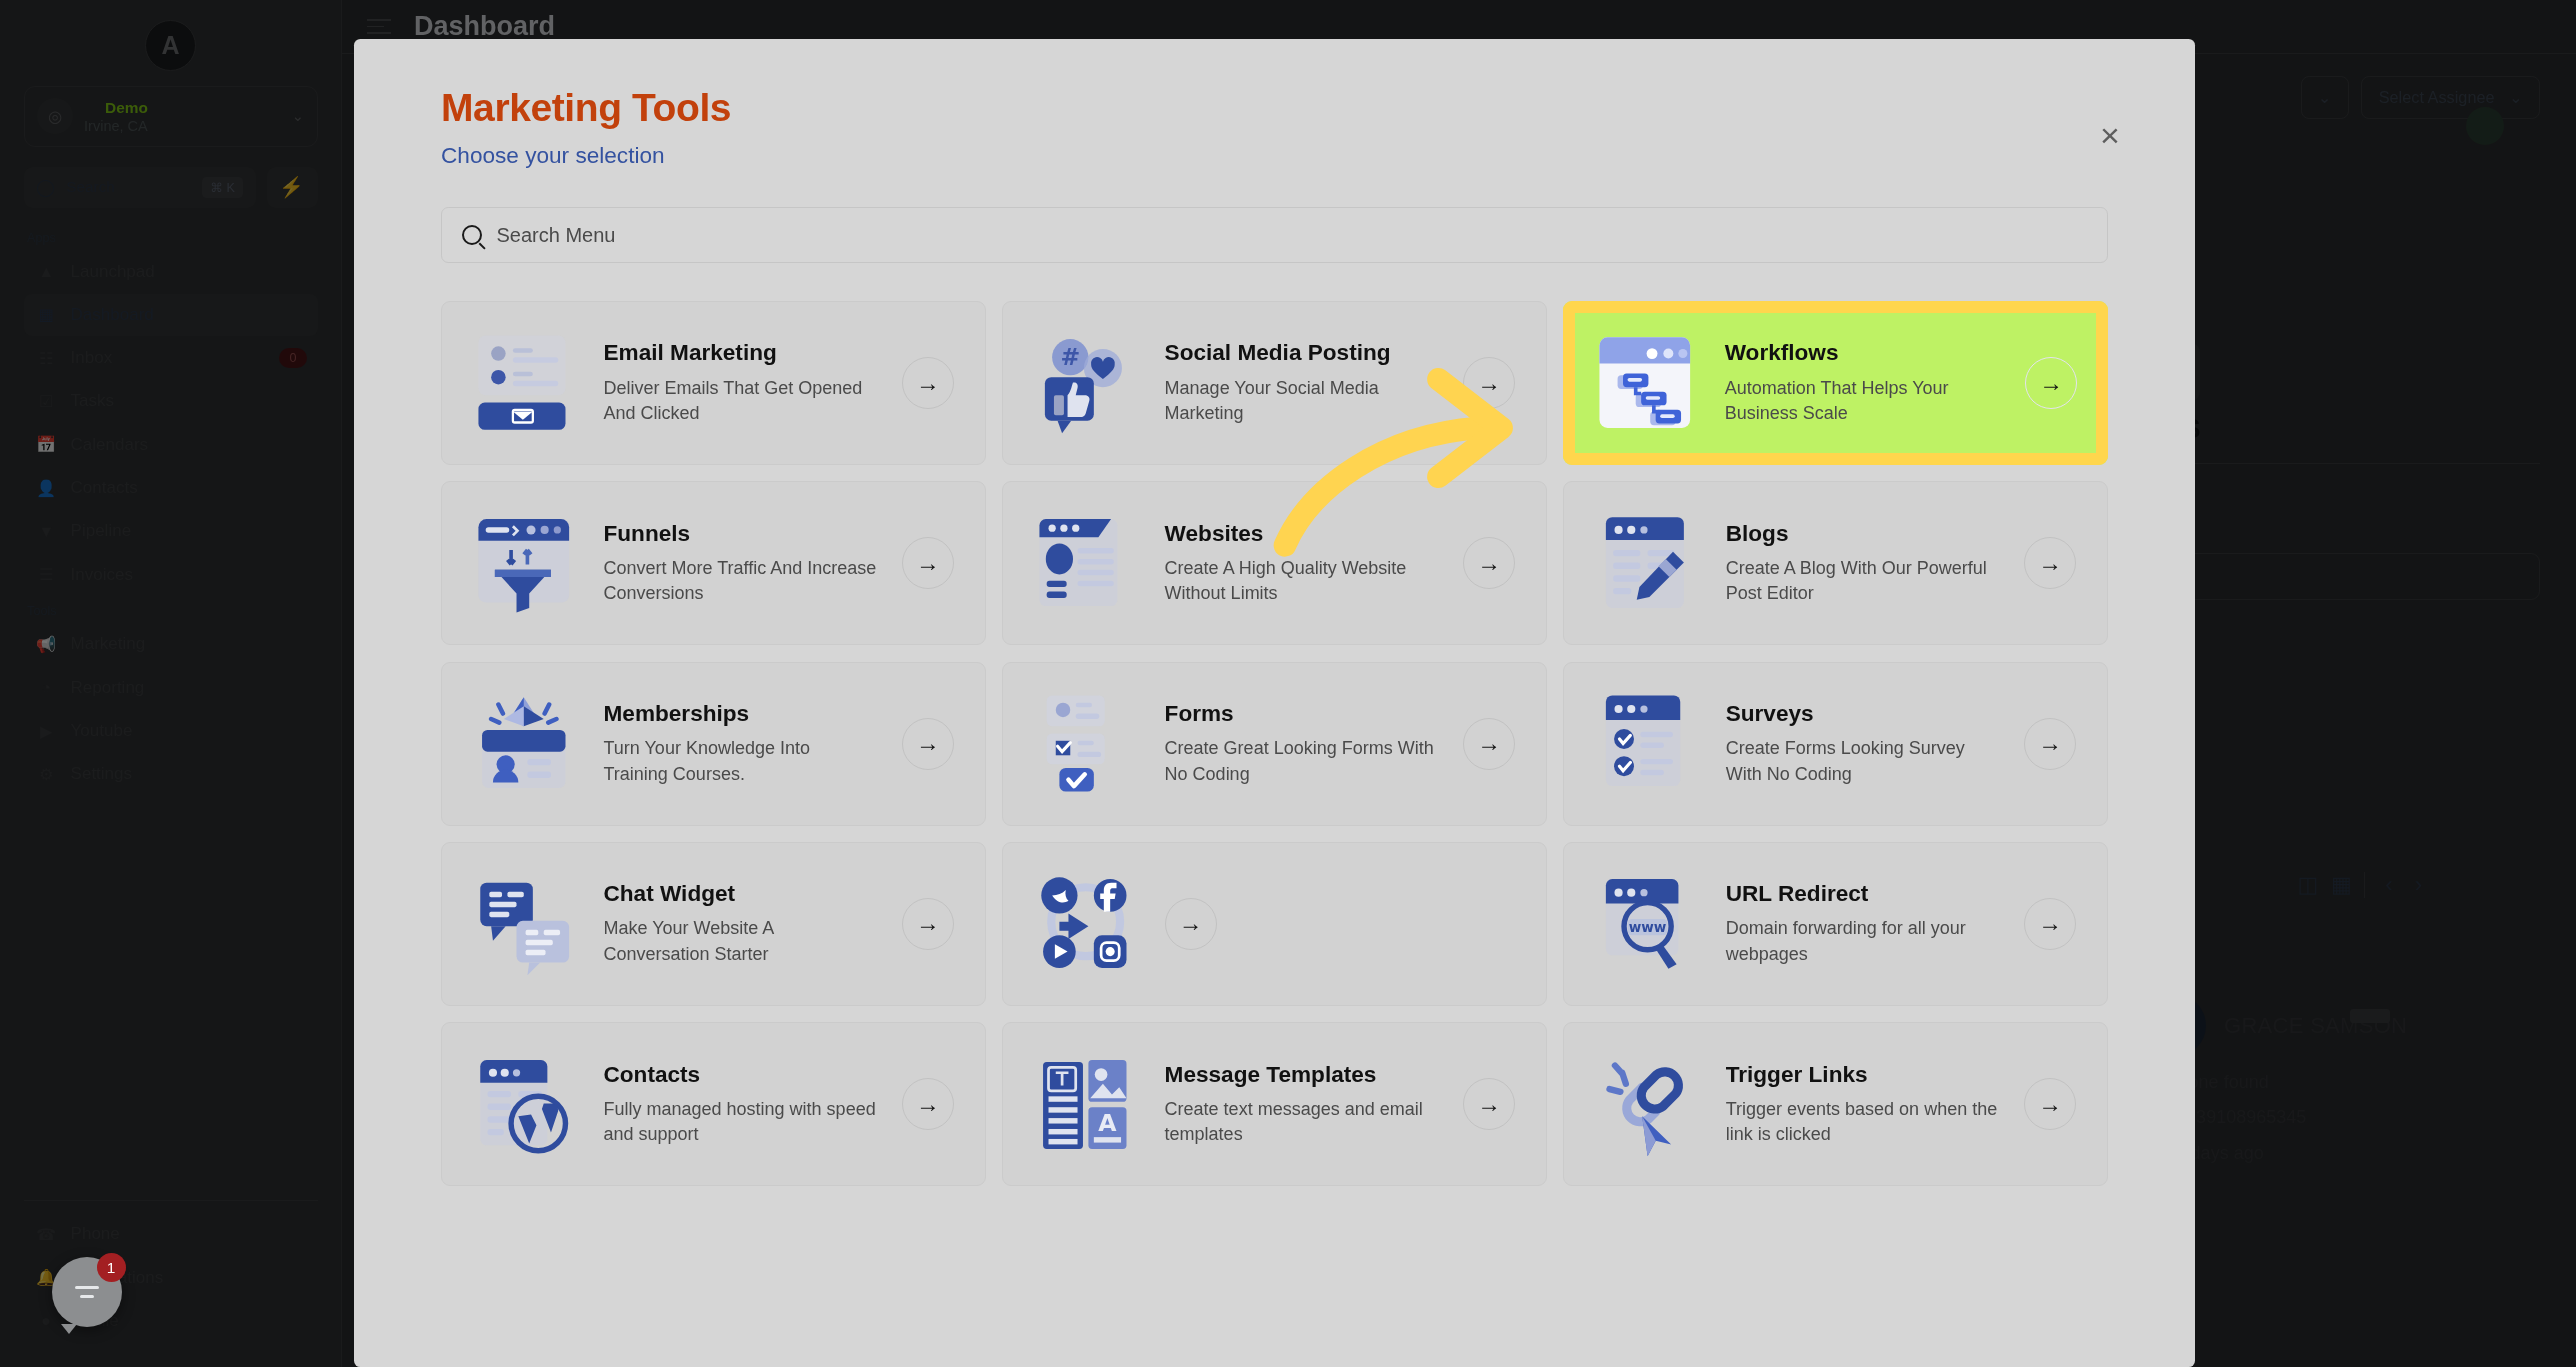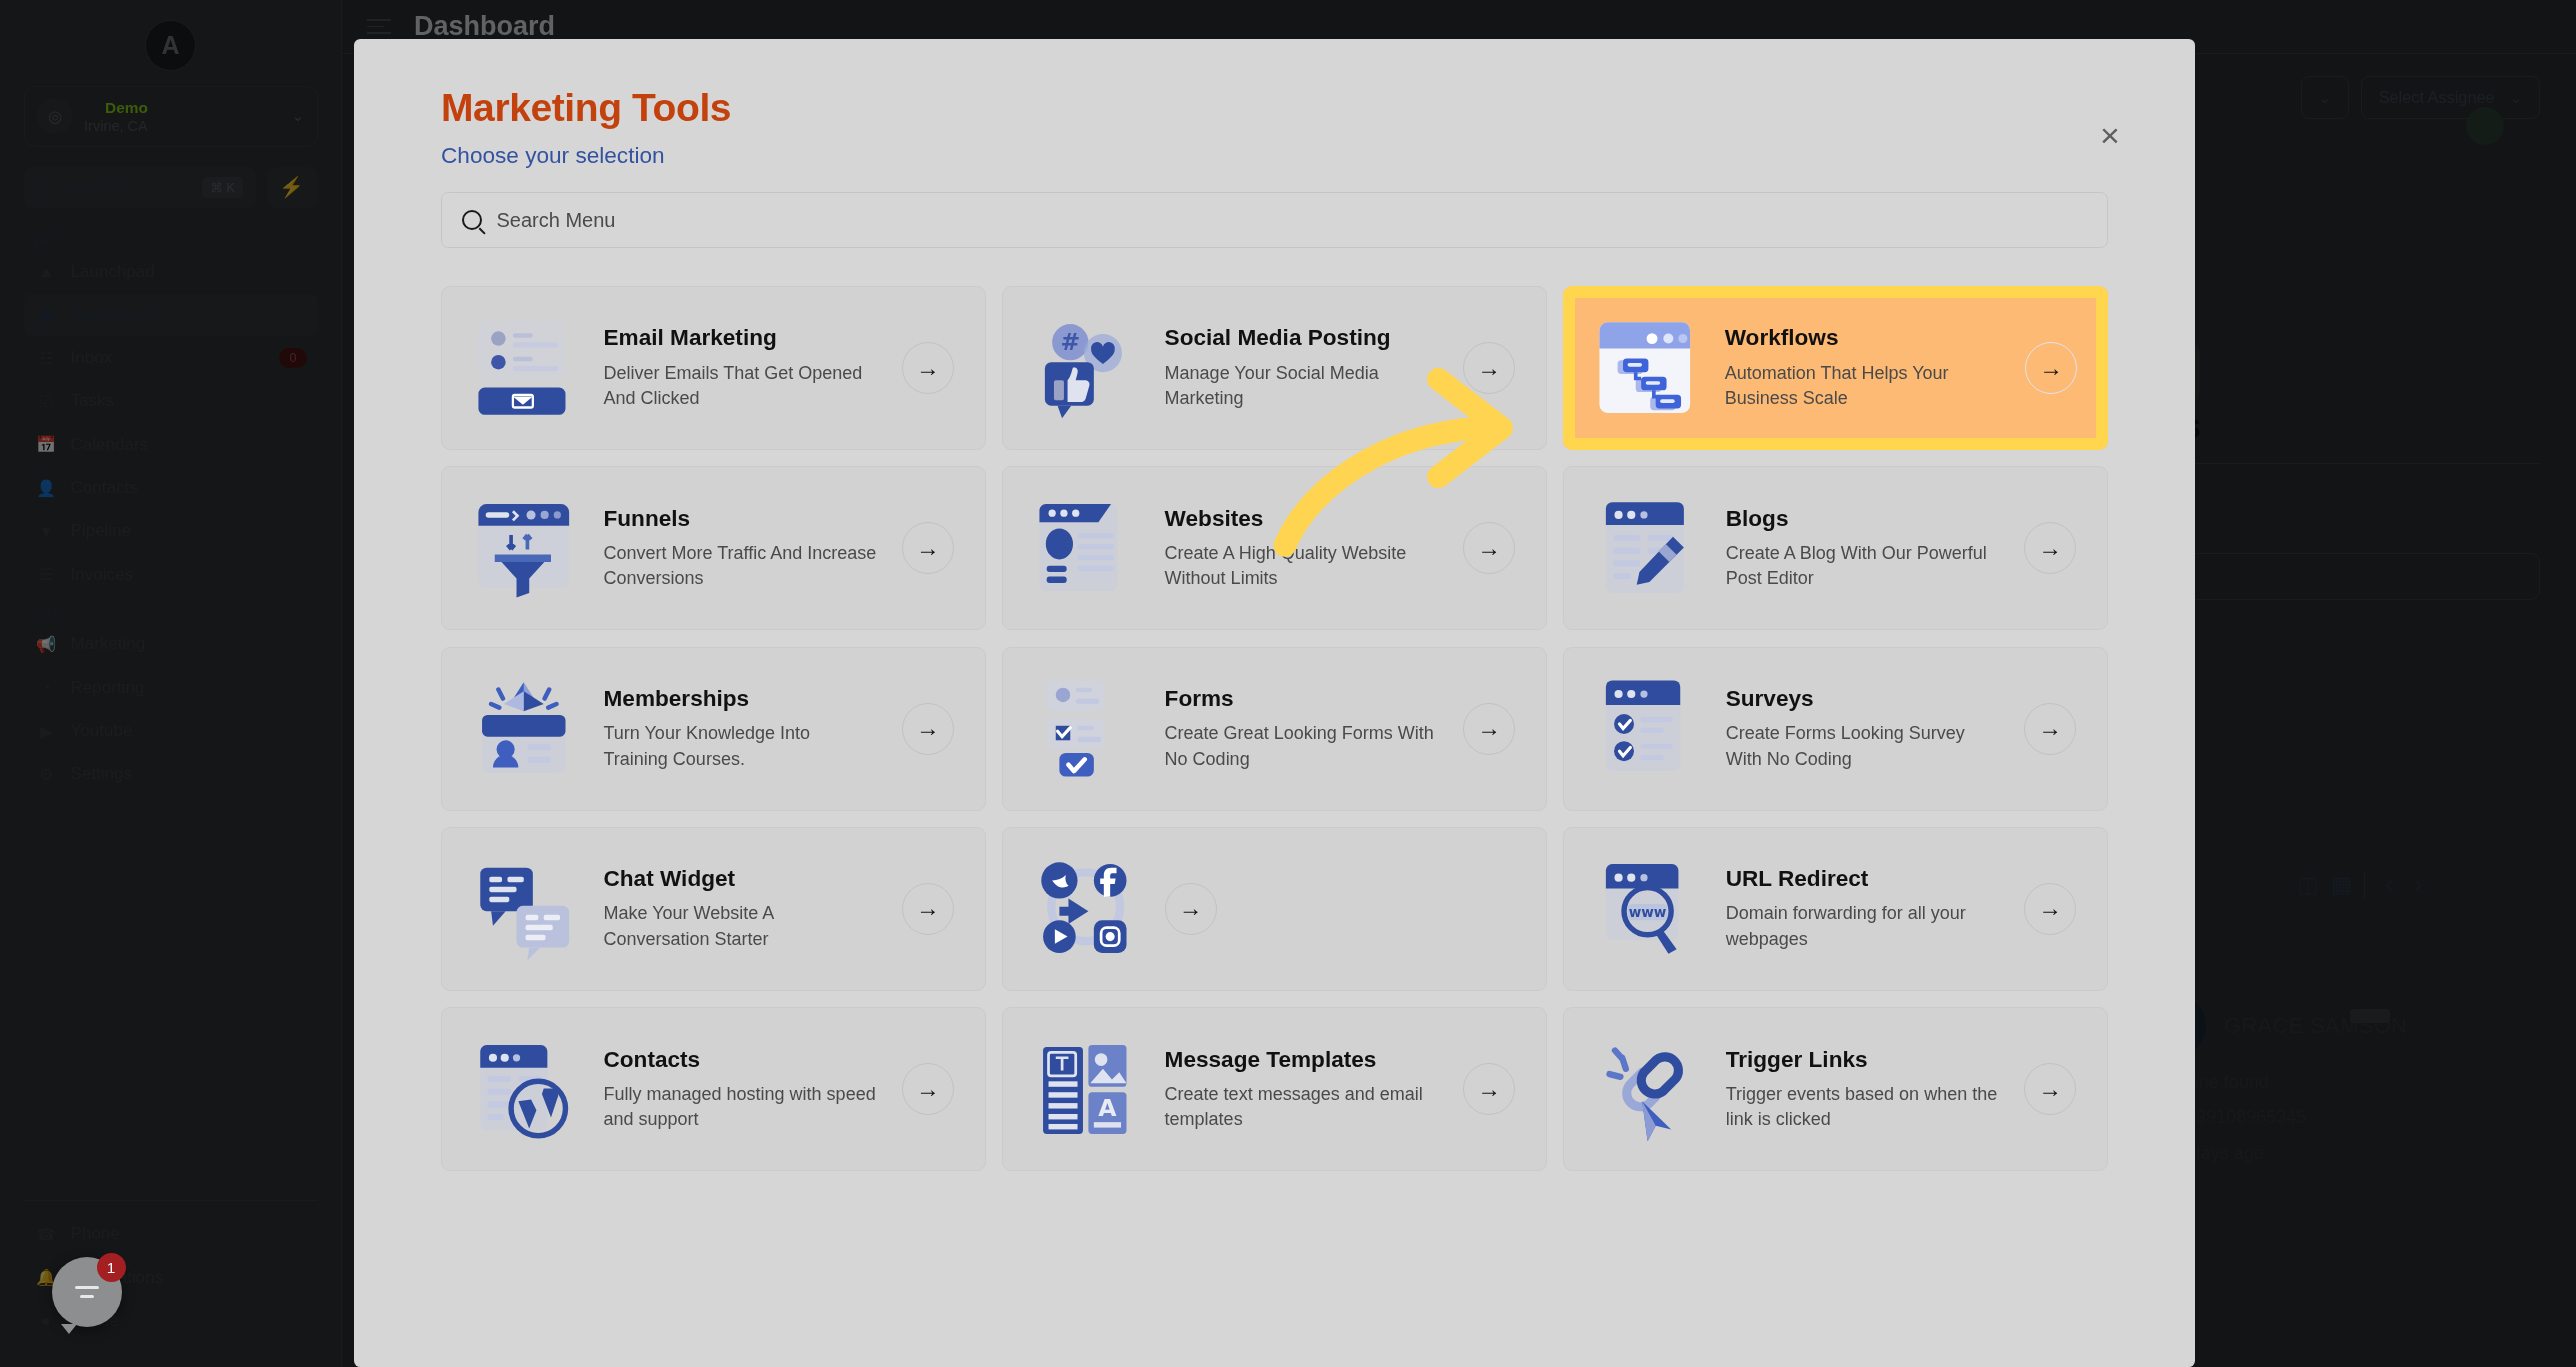--- a/index.html
+++ b/index.html
@@ -176,21 +176,21 @@
   }
   .modal-close {
     position: absolute; right: 67px; top: 80px;
     width: 36px; height: 36px; color: #5e5e5e; font-size: 34px; line-height: 33px;
     text-align: center; font-weight: 300;
   }
   .modal-title { font-size: 39px; font-weight: bold; color: #c2410c; letter-spacing: -0.4px; }
   .modal-sub { font-size: 22.6px; color: #3452a0; margin-top: 13px; }
 
   .menu-search {
-    margin-top: 23px; height: 56px; border: 0.9px solid #c6c6c6; border-radius: 7.2px;
+    margin-top: 38px; height: 56px; border: 0.9px solid #c6c6c6; border-radius: 7.2px;
     display: flex; align-items: center; gap: 14.5px; padding: 0 20px;
   }
   .menu-search .mg {
     width: 20px; height: 20px; border: 2.3px solid #1a1a1a; border-radius: 50%;
     position: relative; flex-shrink: 0;
   }
   .menu-search .mg::after {
     content: ""; position: absolute; right: -6.3px; bottom: -4.5px;
     width: 8.1px; height: 2.3px; background: #1a1a1a; transform: rotate(45deg);
   }
@@ -200,21 +200,21 @@
     margin-top: 38px;
     display: grid; grid-template-columns: repeat(3, 1fr);
     gap: 16.3px 16.3px;
   }
   .card {
     position: relative; height: 164px; border-radius: 9px;
     border: 0.9px solid #cbcbcb; background: #d2d2d2;
     display: flex; align-items: center; gap: 23.5px; padding: 0 31px;
   }
   .card.highlight {
-    background: #fdba74; border: none;
+    background: #bef264; border: none;
     outline: 12.6px solid #ffd64d; outline-offset: -12.6px;
     z-index: 5;
   }
   .card-ico { width: 107px; height: 107px; flex-shrink: 0; position: relative; }
   .card-ico svg { width: 100%; height: 100%; display: block; }
   .card-txt { flex: 1; min-width: 0; }
   .card-title { font-size: 22.6px; font-weight: bold; color: #111; line-height: 1.2; }
   .card-desc { font-size: 18px; color: #4a4a4a; line-height: 1.42; margin-top: 9px; }
   .card-arrow {
     width: 52px; height: 52px; border-radius: 50%;

